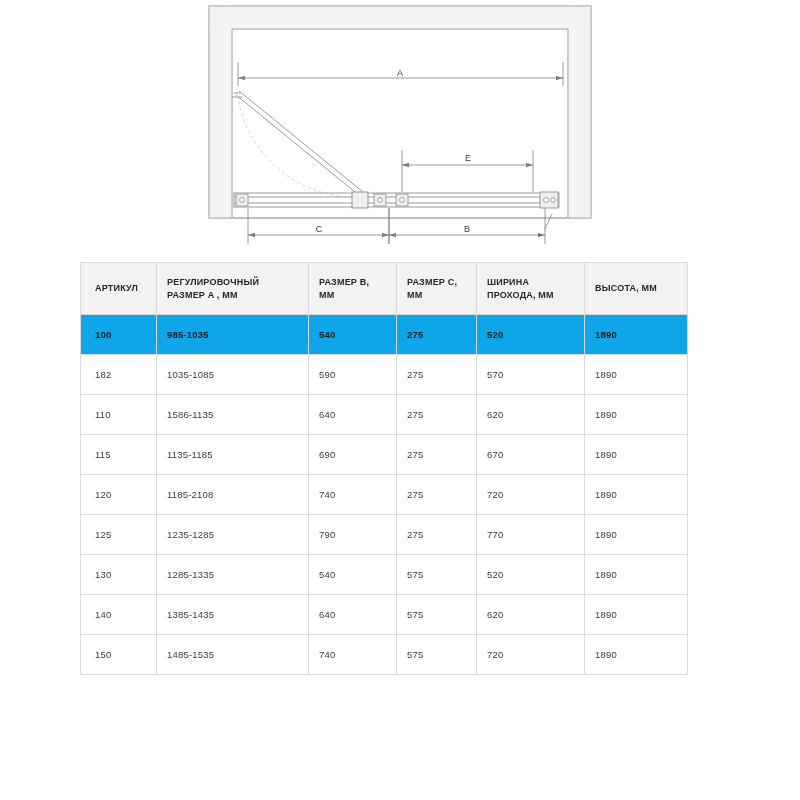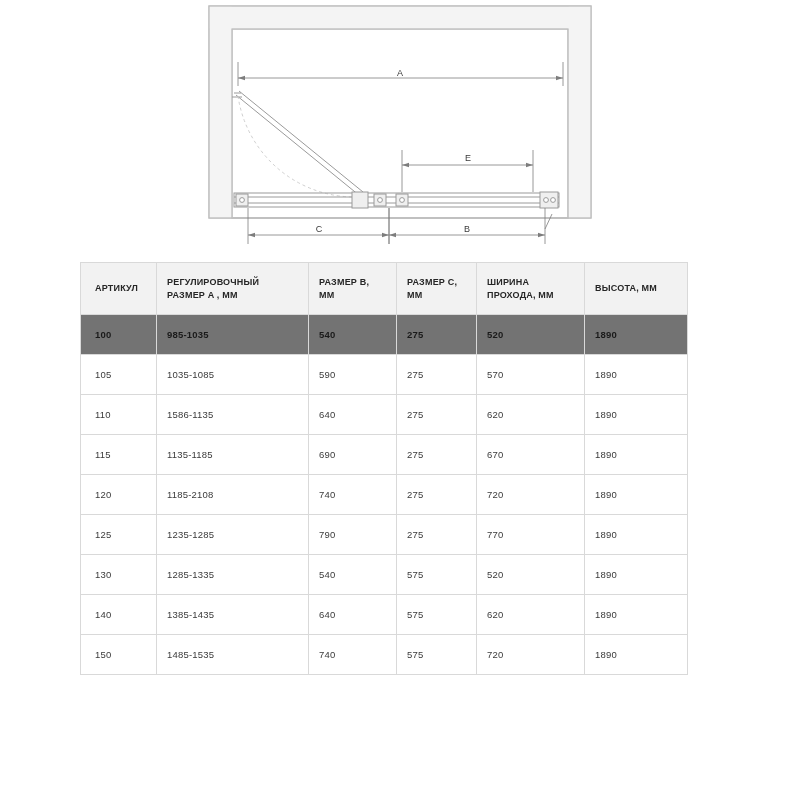--- a/index.html
+++ b/index.html
@@ -52,21 +52,21 @@
   #spec-table thead th {
     background: #f2f2f2;
     font-weight: bold;
     font-size: 9px;
     line-height: 1.35;
     color: #262626;
     height: 52px;
     text-transform: uppercase;
   }
   #spec-table tbody tr.highlight td {
-    background: #737373;
+    background: #0ea5e9;
     font-weight: bold;
     color: #1a1a1a;
   }
   #spec-table tbody tr td:first-child,
   #spec-table thead th:first-child {
     padding-left: 14px;
   }
 
   .col-art { width: 76px; }
   .col-a   { width: 152px; }
@@ -178,21 +178,21 @@
   <tbody>
     <tr class="highlight">
       <td>100</td>
       <td>985-1035</td>
       <td>540</td>
       <td>275</td>
       <td>520</td>
       <td>1890</td>
     </tr>
     <tr>
-      <td>105</td>
+      <td>182</td>
       <td>1035-1085</td>
       <td>590</td>
       <td>275</td>
       <td>570</td>
       <td>1890</td>
     </tr>
     <tr>
       <td>110</td>
       <td>1586-1135</td>
       <td>640</td>

